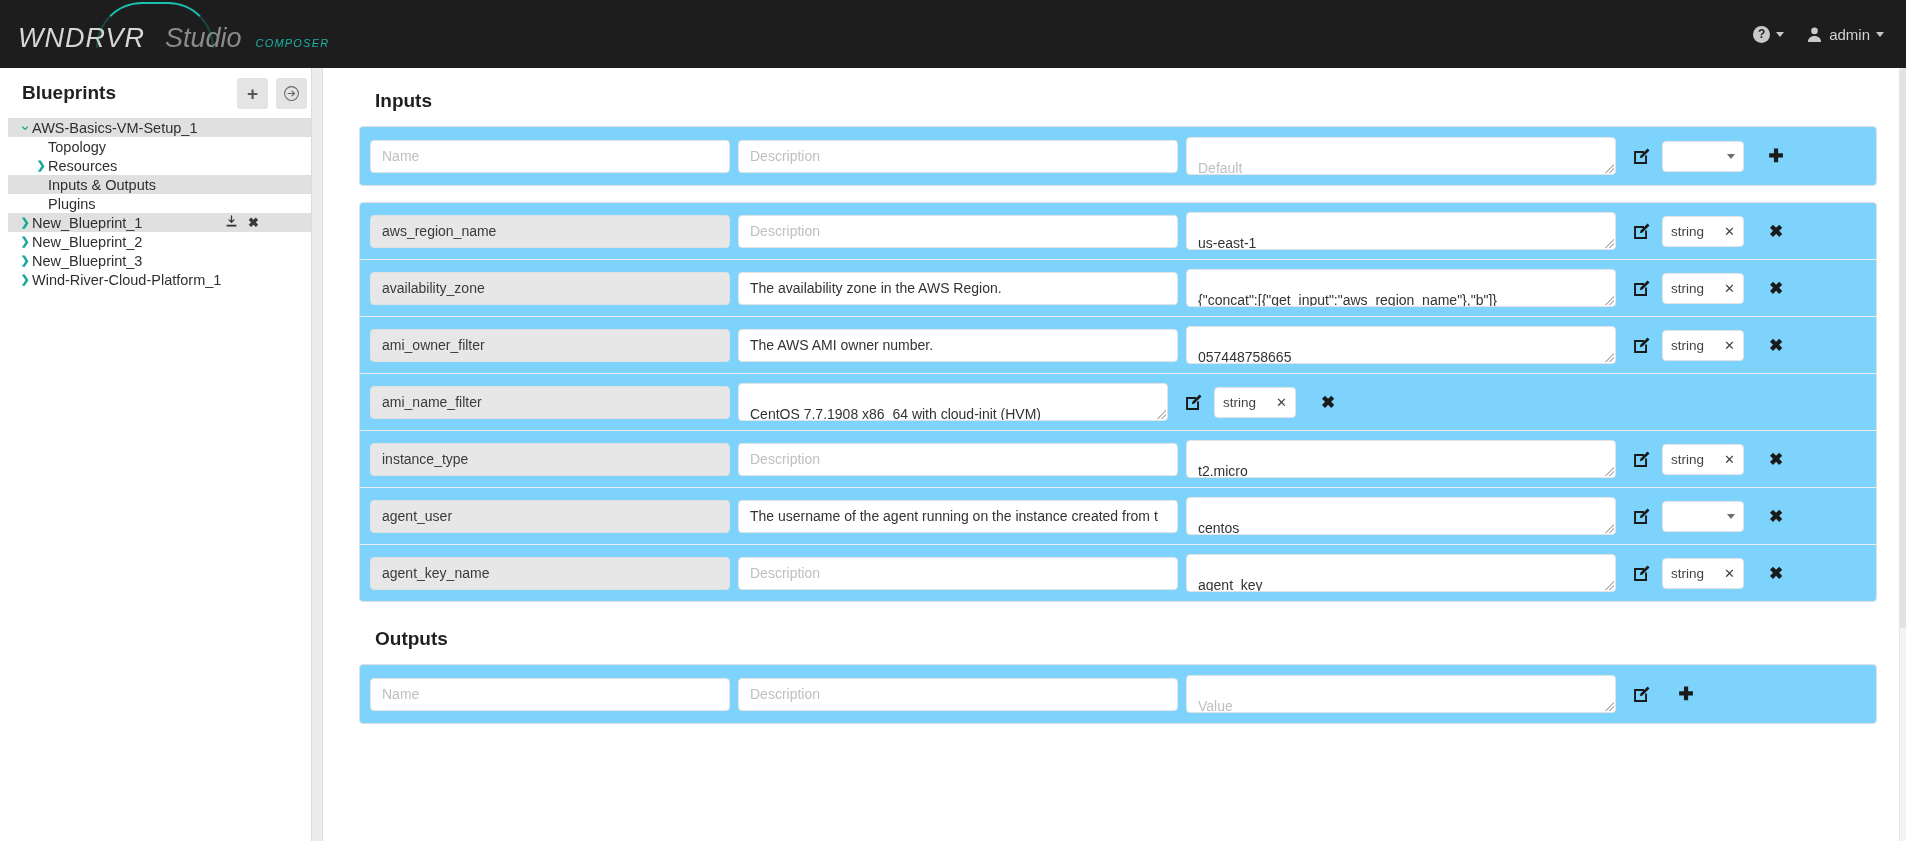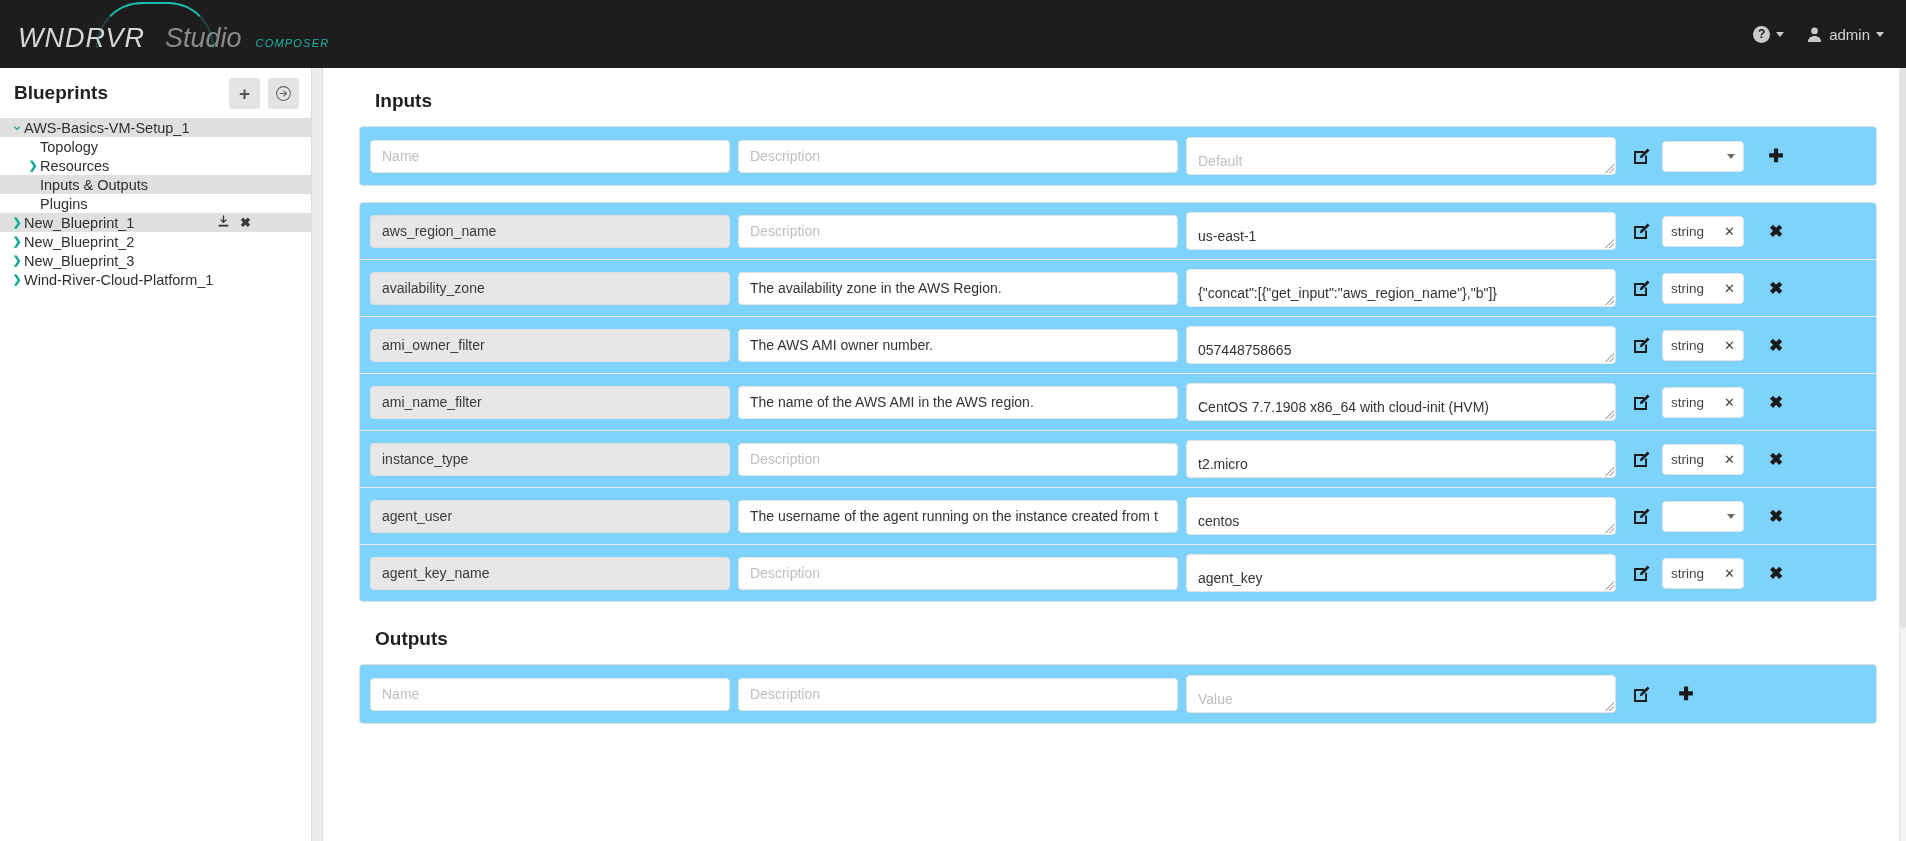--- a/index.html
+++ b/index.html
@@ -70,21 +70,21 @@
   .caret-down {
     width: 0; height: 0;
     border-left: 4.5px solid transparent;
     border-right: 4.5px solid transparent;
     border-top: 5.5px solid #c9c9c9;
   }
   .person-icon { display: block; }
 
   
   .sidebar {
-    position: absolute; top: 68px; left: 0;
+    position: absolute; top: 68px; left: 8px;
     width: 311px; height: 773px;
     background: #ffffff;
     overflow: hidden;
   }
   .sidebar-header {
     display: flex; align-items: center;
     height: 50px; padding: 0 12px 0 14px;
   }
   .sidebar-title {
     font-size: 19px; font-weight: bold; color: #222;
@@ -173,21 +173,21 @@
     white-space: nowrap; overflow: hidden;
   }
   .fld::placeholder { color: #bfbfbf; }
   .fld.name   { width: 360px; flex: 0 0 360px; }
   .fld.desc   { width: 440px; flex: 0 0 440px; }
   .fld.name.ro { background: #e7e7e7; border-color: #e0e0e0; color: #3a3a3a; }
 
   .ta-wrap { position: relative; flex: 0 0 430px; width: 430px; }
   .fld.val {
     width: 430px; height: 38px;
-    padding-top: 14px;
+    padding-top: 21px;
     resize: none;
     line-height: 19px;
     overflow: hidden;
     display: block;
   }
   .resize-grip {
     position: absolute; right: 2px; bottom: 2px;
     width: 9px; height: 9px;
     pointer-events: none;
     background:
@@ -416,21 +416,20 @@
         <div class="sel-box">
           <span class="sel-val">string</span>
           <span class="sel-x">✕</span>
         </div>
         <div class="act-btn xm">
           <span>✖</span>
         </div>
       </div>
       <div class="row">
         <input class="fld name ro" value="ami_name_filter" style="">
-        <input class="fld desc" placeholder="Description" value="The name of the AWS AMI in the AWS region." style="">
         <div class="ta-wrap">
           <textarea class="fld val" placeholder="Default" style="">CentOS 7.7.1908 x86_64 with cloud-init (HVM)</textarea>
           <span class="resize-grip"></span>
         </div>
         <div class="pencil-btn">
           <svg width="19" height="19" viewBox="0 0 20 20">
             <path d="M2.2 4.2h10.4v2H4.2v9.6h9.6V9h2v8.8H2.2z" fill="#1a1a1a"></path>
             <path d="M16.4 1.6 18.4 3.6 11 11l-2.8.8.8-2.8z" fill="#1a1a1a"></path>
           </svg>
         </div>

